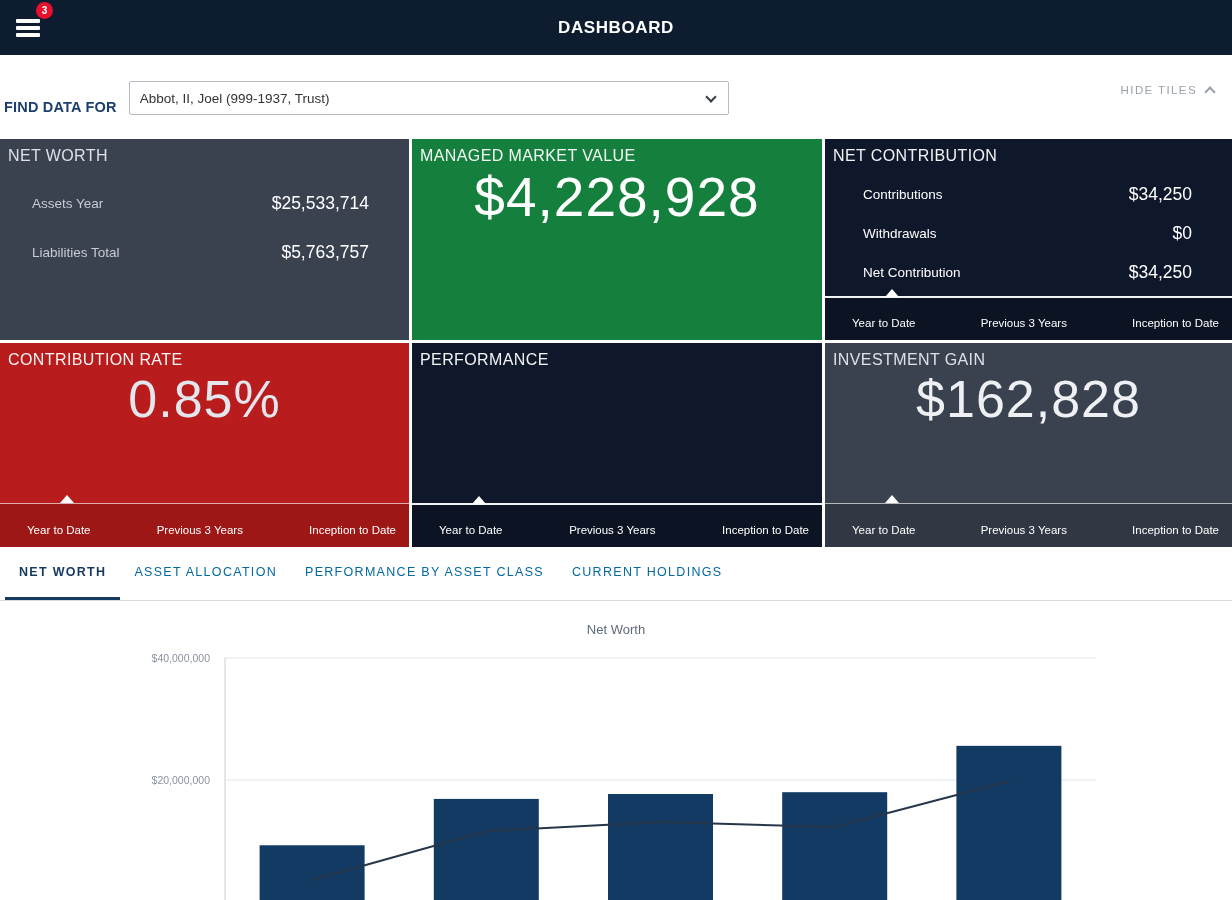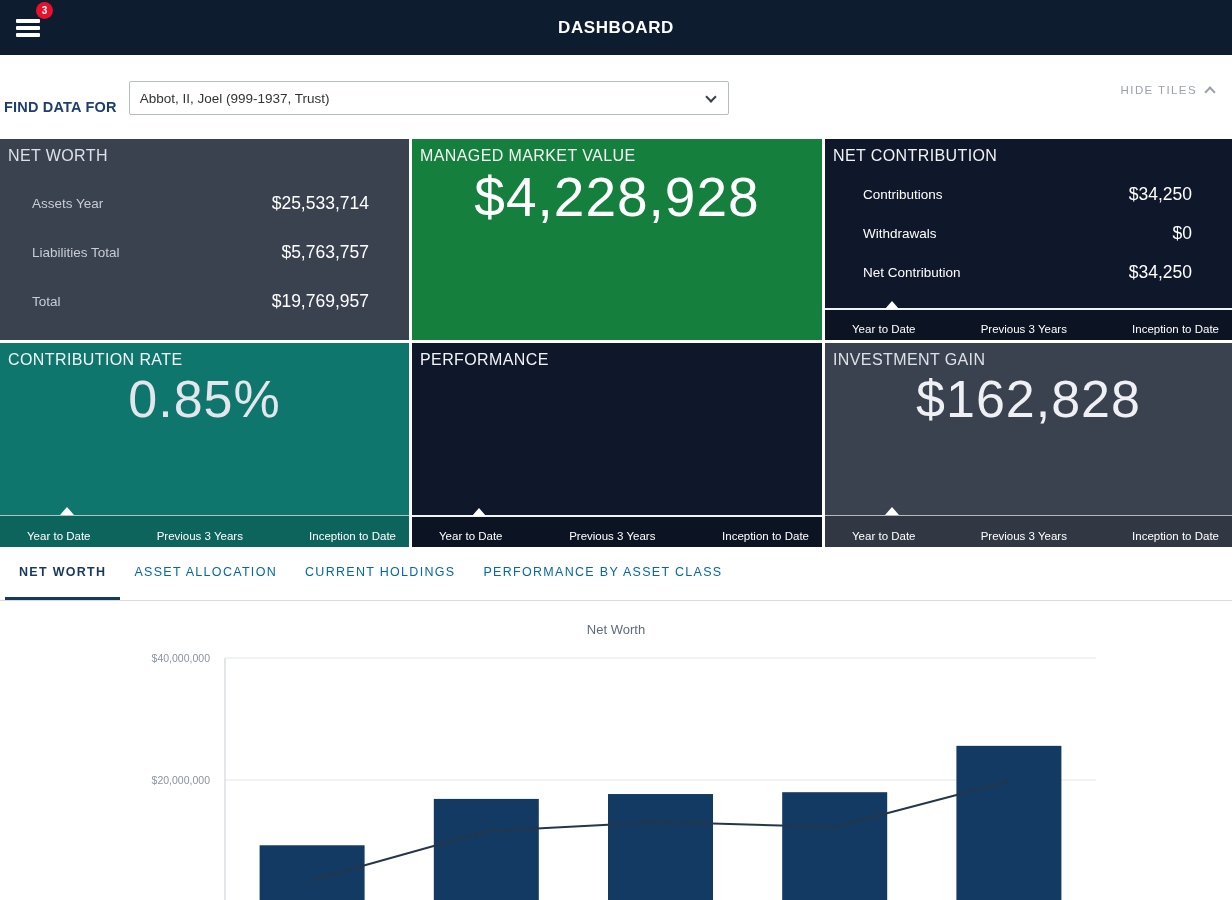--- a/index.html
+++ b/index.html
@@ -20,39 +20,39 @@
   .select .chev{position:absolute;right:13px;top:11px;width:8px;height:8px;border-right:2px solid #3a3f46;border-bottom:2px solid #3a3f46;transform:rotate(45deg)}
   .hide-tiles{margin-left:auto;display:flex;align-items:center;gap:9px;color:#9aa1aa;font-size:11.5px;letter-spacing:1.4px;background:none;border:none;cursor:pointer;font-family:inherit;align-self:center;margin-top:10px}
   .hide-tiles .chev-up{width:8px;height:8px;border-left:2px solid #9aa1aa;border-top:2px solid #9aa1aa;transform:rotate(45deg);margin-top:4px}
 
   
   .tiles{display:grid;grid-template-columns:409px 410px 407px;grid-template-rows:201px 204px;gap:3px;background:#fff}
   .tile{position:relative;display:flex;flex-direction:column;color:#fff;overflow:hidden;cursor:pointer}
   .tile-dark{background:#3a4250}
   .tile-navy{background:#15803d}
   .tile-blue{background:#0f172a}
-  .tile-gray{background:#0f766e}
+  .tile-gray{background:#b91c1c}
   .tile-title{padding:8px 10px 0 8px;font-size:16px;letter-spacing:.4px;font-weight:400;color:rgba(255,255,255,.95)}
   .tile-dark .tile-title{color:#dde1e7}
 
   .stat-rows{padding:14px 40px 0 32px}
   .stat-row{display:flex;justify-content:space-between;align-items:center;height:49px}
   .stat-label{font-size:13.5px;color:#c7cdd6}
   .stat-value{font-size:17.5px;color:#fff}
   .tile-blue .stat-rows{padding:10px 40px 0 38px}
   .tile-blue .stat-row{height:39px}
   .tile-blue .stat-label{color:#fff}
 
   .big-wrap{flex:1;display:flex;align-items:flex-start;justify-content:center}
   .big{font-size:52px;font-weight:300;letter-spacing:1px;color:#fff;white-space:nowrap}
   .tile-gray .big{color:#e3e7ed}
   .tile-dark .big{color:#eef0f3}
   .arrow{font-size:.6em;vertical-align:.14em;margin-right:-2px;font-weight:400}
 
-  .period-footer{position:absolute;left:0;right:0;bottom:0;height:32px;display:flex;align-items:center;justify-content:space-between;padding:8px 13px 0 27px;font-size:11.5px;color:#fff;background:rgba(0,0,0,.15);border-top:1px solid rgba(255,255,255,.65)}
+  .period-footer{position:absolute;left:0;right:0;bottom:0;height:44px;display:flex;align-items:center;justify-content:space-between;padding:8px 13px 0 27px;font-size:11.5px;color:#fff;background:rgba(0,0,0,.15);border-top:1px solid rgba(255,255,255,.65)}
   .tile-blue .period-footer{border-top:2px solid rgba(255,255,255,.95)}
   .period-tab{background:none;border:none;color:#fff;font-size:11.5px;cursor:pointer;font-family:inherit;white-space:nowrap}
   .indicator{position:absolute;left:60px;top:-9px;width:0;height:0;border-left:7px solid transparent;border-right:7px solid transparent;border-bottom:8px solid #fff}
 
   
   .tabs{height:54px;display:flex;align-items:stretch;border-bottom:1px solid #d8dce1;padding-left:5px;background:#fff}
   .tab{display:flex;align-items:center;padding:0 14px;font-size:12.5px;letter-spacing:1.3px;color:#0369a1;border:none;background:none;cursor:pointer;font-family:inherit;border-bottom:3px solid transparent}
   .tab.active{color:#16395f;font-weight:bold;border-bottom-color:#16395f}
 
   
@@ -90,24 +90,20 @@
   <div class="tile tile-dark">
     <div class="tile-title">NET WORTH</div>
     <div class="stat-rows">
       <div class="stat-row">
         <span class="stat-label">Assets Year</span>
         <span class="stat-value">$25,533,714</span>
       </div>
       <div class="stat-row">
         <span class="stat-label">Liabilities Total</span>
         <span class="stat-value">$5,763,757</span>
-      </div>
-      <div class="stat-row">
-        <span class="stat-label">Total</span>
-        <span class="stat-value">$19,769,957</span>
       </div>
     </div>
   </div>
 
   <div class="tile tile-navy">
     <div class="tile-title">MANAGED MARKET VALUE</div>
     <div class="big-wrap">
       <div class="big" style="font-size:55px">$4,228,928</div>
     </div>
   </div>
@@ -169,22 +165,22 @@
       <button class="period-tab">Year to Date</button>
       <button class="period-tab">Previous 3 Years</button>
       <button class="period-tab">Inception to Date</button>
     </div>
   </div>
 </div>
 
 <nav class="tabs">
   <button class="tab active">NET WORTH</button>
   <button class="tab">ASSET ALLOCATION</button>
+  <button class="tab">PERFORMANCE BY ASSET CLASS</button>
   <button class="tab">CURRENT HOLDINGS</button>
-  <button class="tab">PERFORMANCE BY ASSET CLASS</button>
 </nav>
 
 <section class="chart-section">
   <div class="chart-title">Net Worth</div>
   <svg width="1232" height="299" viewBox="0 0 1232 299">
       <line x1="225" y1="57" x2="1096" y2="57" stroke="#e2e5e9" stroke-width="1"></line>
       <text x="210" y="61" text-anchor="end" font-size="10.5" fill="#8a93a0" font-family="Liberation Sans, sans-serif">$40,000,000</text>
       <line x1="225" y1="179" x2="1096" y2="179" stroke="#e2e5e9" stroke-width="1"></line>
       <text x="210" y="183" text-anchor="end" font-size="10.5" fill="#8a93a0" font-family="Liberation Sans, sans-serif">$20,000,000</text>
       <line x1="225" y1="57" x2="225" y2="299" stroke="#c9ced5" stroke-width="1"></line>

